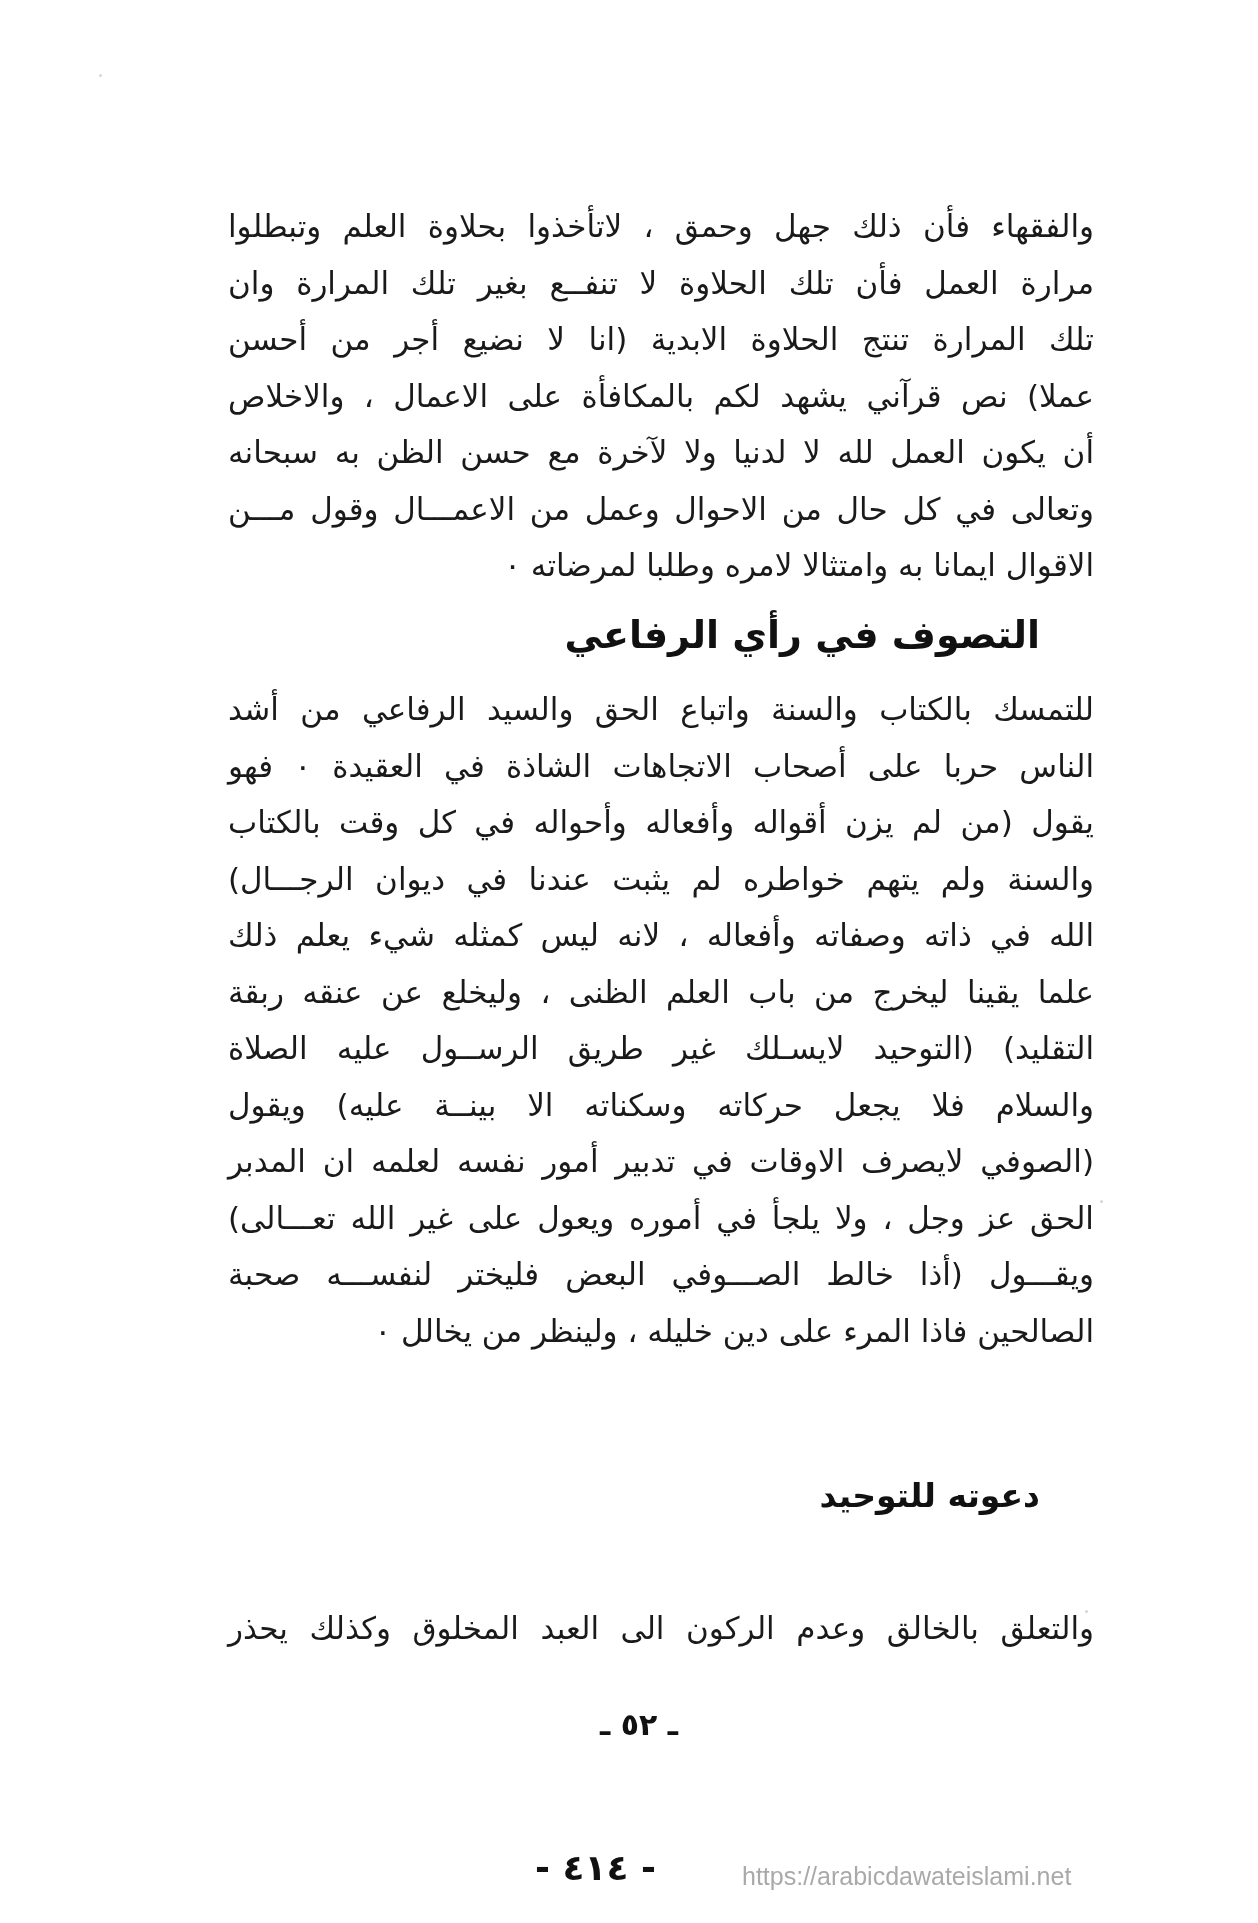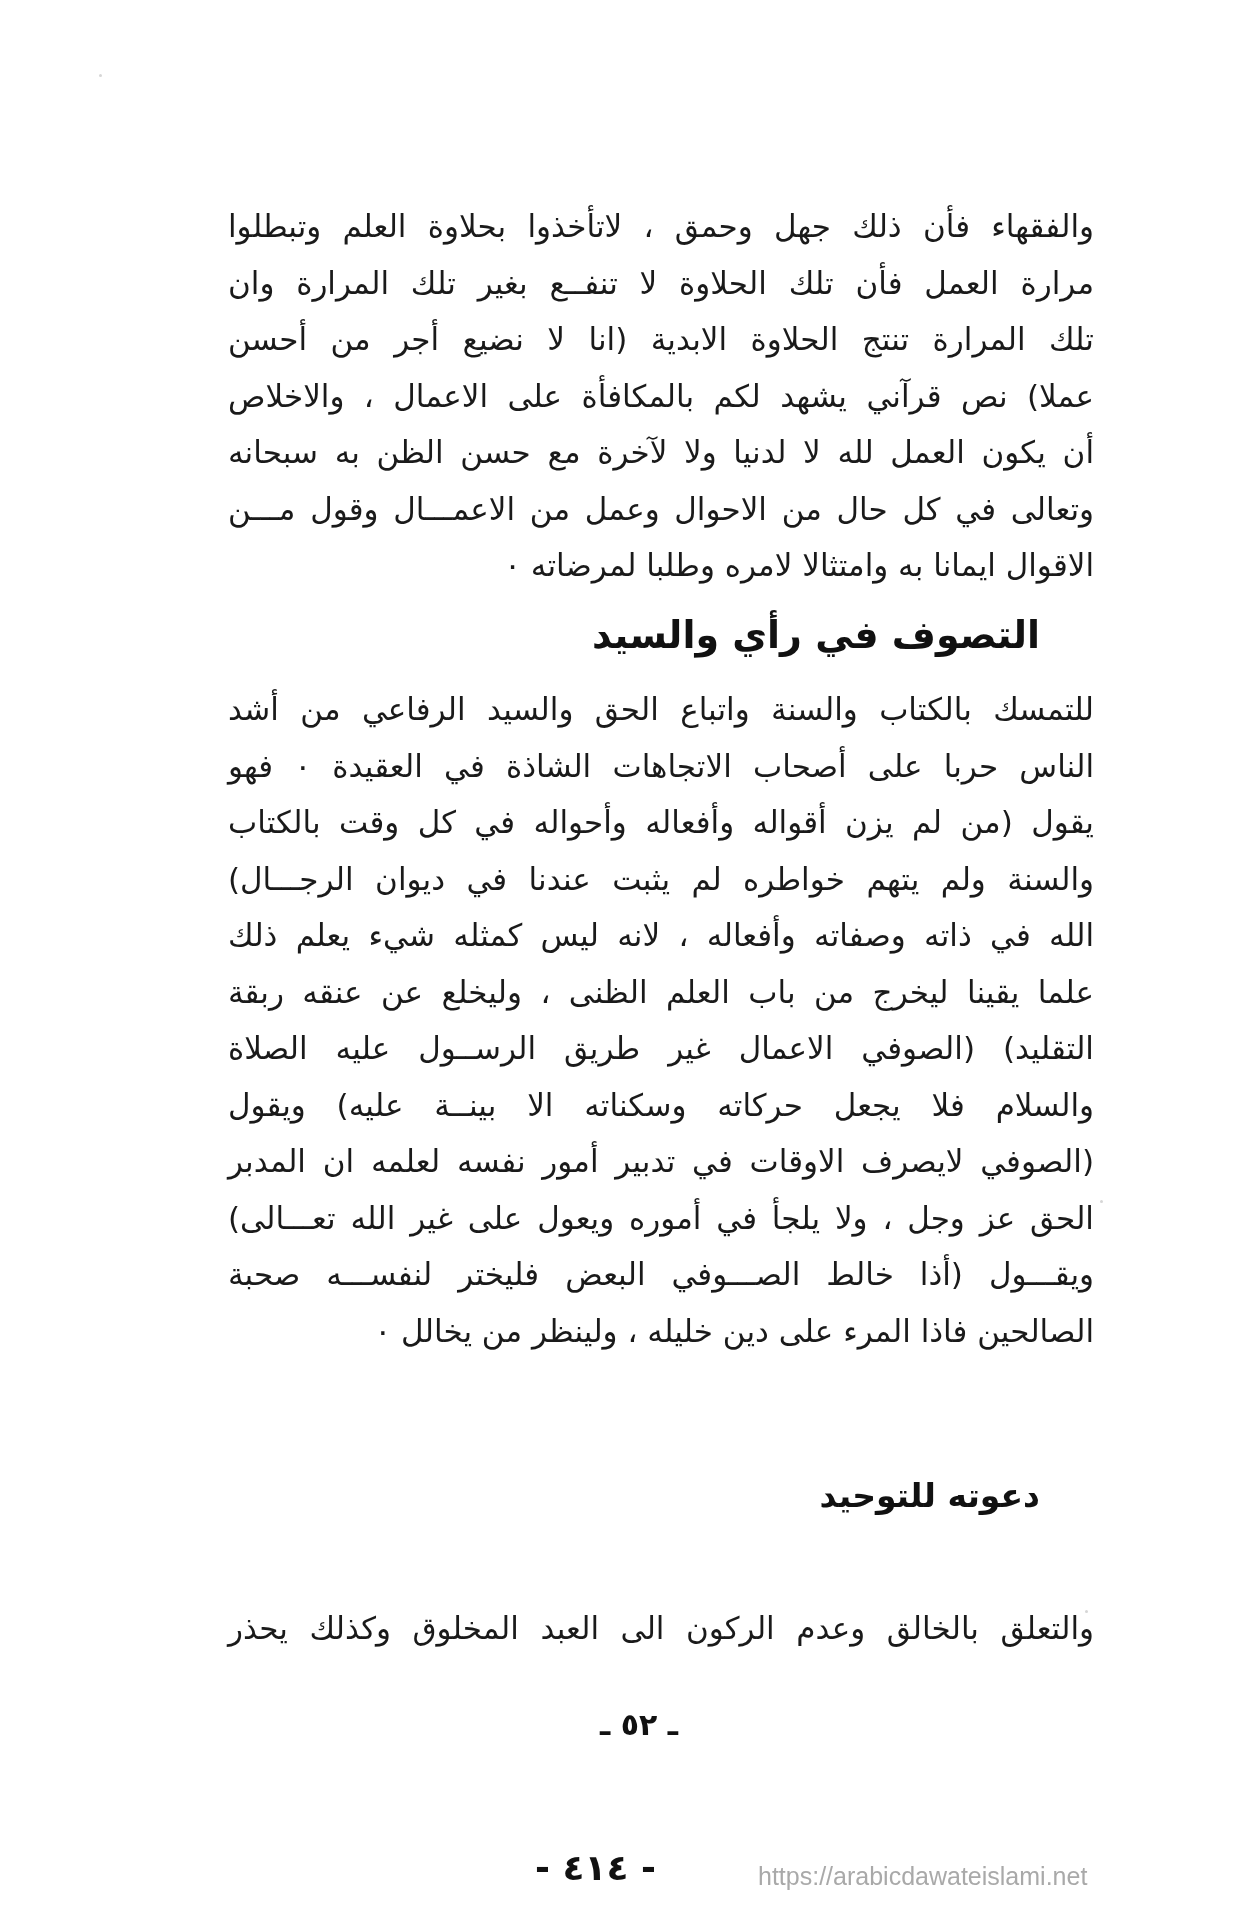--- a/index.html
+++ b/index.html
@@ -87,21 +87,21 @@
       top: 1848px;
       font-size: 36px;
       font-weight: bold;
       line-height: 40px;
       color: #111;
       direction: rtl;
       white-space: nowrap;
     }
     .watermark {
       position: absolute;
-      left: 758px;
+      left: 742px;
       top: 1858px;
       font-family: "Liberation Sans", sans-serif;
       font-size: 25px;
       line-height: 36px;
       color: #a9a9a9;
       white-space: nowrap;
       direction: ltr;
     }
     .speck {
       position: absolute;
@@ -118,30 +118,30 @@
   <div class="text-block" id="block-1">
     <span class="line">والفقهاء فأن ذلك جهل وحمق ، لاتأخذوا بحلاوة العلم وتبطلوا</span>
     <span class="line">مرارة العمل فأن تلك الحلاوة لا تنفــع بغير تلك المرارة وان</span>
     <span class="line">تلك المرارة تنتج الحلاوة الابدية (انا لا نضيع أجر من أحسن</span>
     <span class="line">عملا) نص قرآني يشهد لكم بالمكافأة على الاعمال ، والاخلاص</span>
     <span class="line">أن يكون العمل لله لا لدنيا ولا لآخرة مع حسن الظن به سبحانه</span>
     <span class="line">وتعالى في كل حال من الاحوال وعمل من الاعمـــال وقول مـــن</span>
     <span class="line last">الاقوال ايمانا به وامتثالا لامره وطلبا لمرضاته ٠</span>
   </div>
 
-  <div class="heading" id="heading-1">التصوف في رأي والسيد</div>
+  <div class="heading" id="heading-1">التصوف في رأي الرفاعي</div>
 
   <div class="text-block" id="block-2">
     <span class="line">للتمسك بالكتاب والسنة واتباع الحق والسيد الرفاعي من أشد</span>
     <span class="line">الناس حربا على أصحاب الاتجاهات الشاذة في العقيدة ٠ فهو</span>
     <span class="line">يقول (من لم يزن أقواله وأفعاله وأحواله في كل وقت بالكتاب</span>
     <span class="line">والسنة ولم يتهم خواطره لم يثبت عندنا في ديوان الرجـــال)</span>
     <span class="line">الله في ذاته وصفاته وأفعاله ، لانه ليس كمثله شيء يعلم ذلك</span>
     <span class="line">علما يقينا ليخرج من باب العلم الظنى ، وليخلع عن عنقه ربقة</span>
-    <span class="line">التقليد) (الصوفي الاعمال غير طريق الرســول عليه الصلاة</span>
+    <span class="line">التقليد) (التوحيد لايسـلك غير طريق الرســول عليه الصلاة</span>
     <span class="line">والسلام فلا يجعل حركاته وسكناته الا بينــة عليه) ويقول</span>
     <span class="line">(الصوفي لايصرف الاوقات في تدبير أمور نفسه لعلمه ان المدبر</span>
     <span class="line">الحق عز وجل ، ولا يلجأ في أموره ويعول على غير الله تعـــالى)</span>
     <span class="line">ويقـــول (أذا خالط الصـــوفي البعض فليختر لنفســـه صحبة</span>
     <span class="line last">الصالحين فاذا المرء على دين خليله ، ولينظر من يخالل ٠</span>
   </div>
 
   <div class="heading" id="heading-2">دعوته للتوحيد</div>
 
   <div class="text-block" id="block-3">

